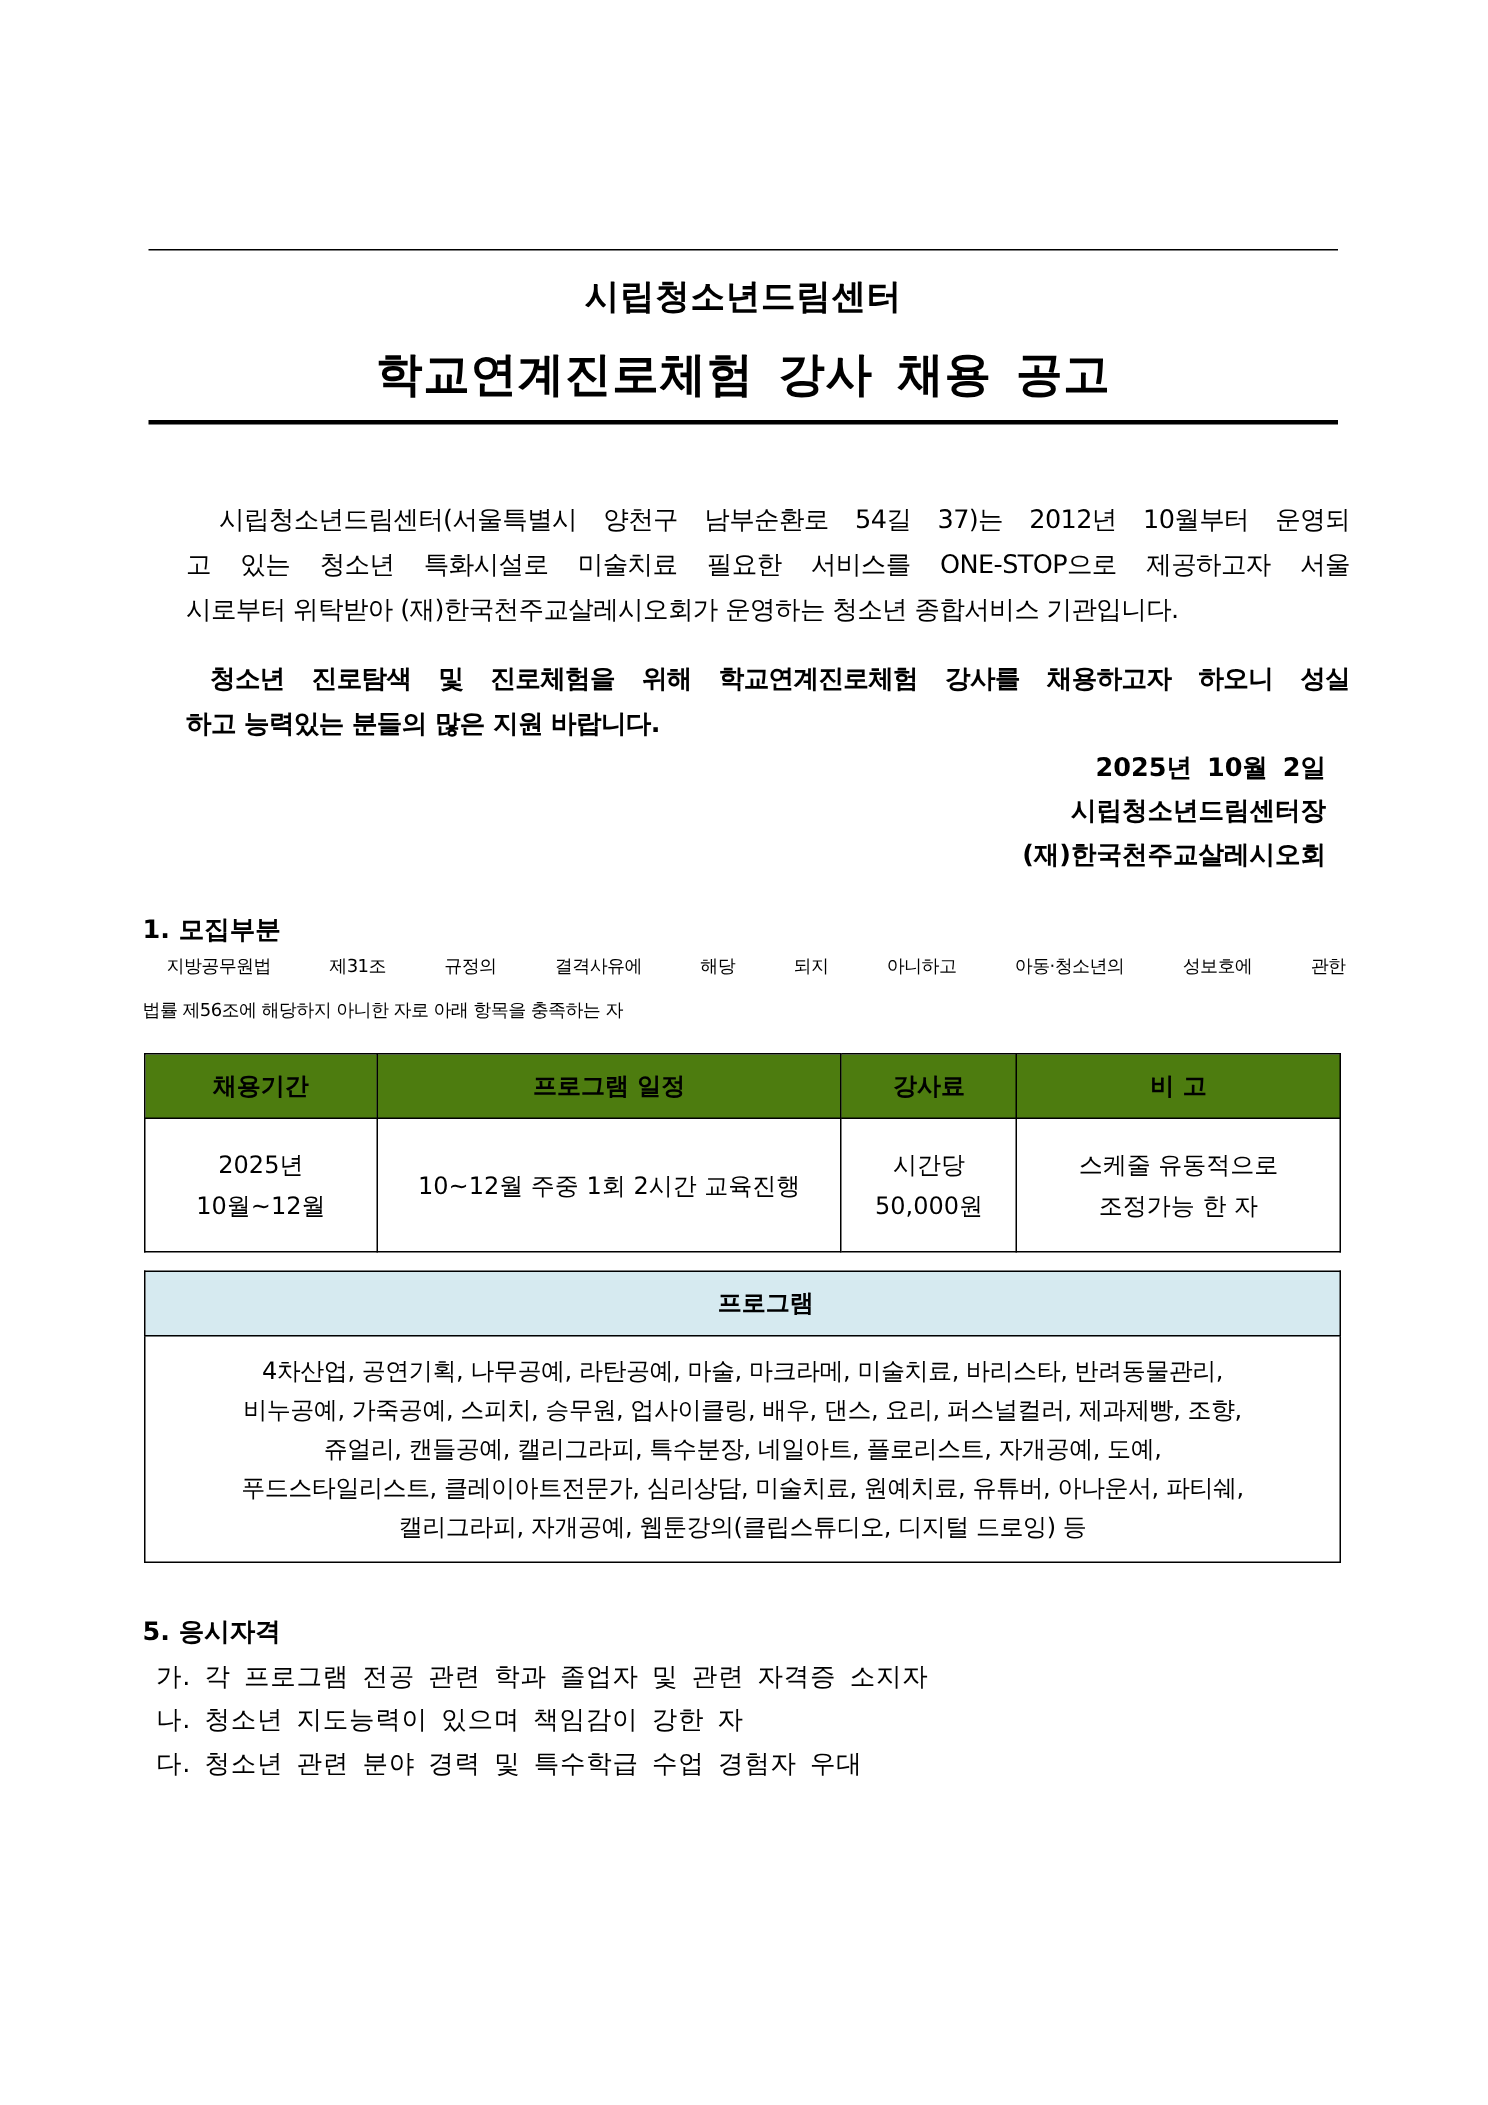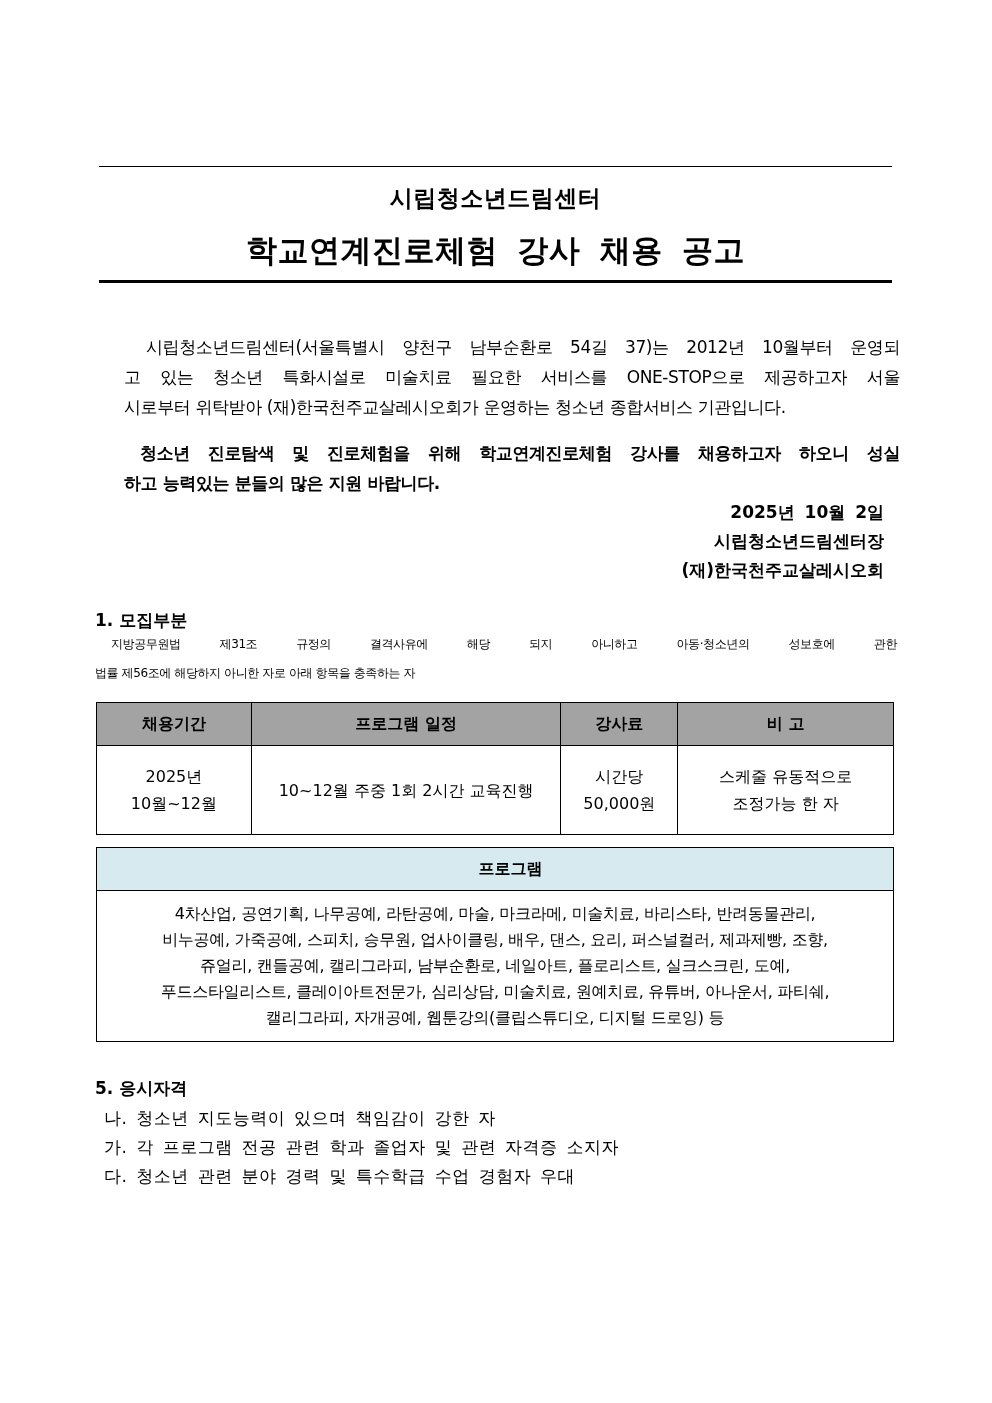--- a/index.html
+++ b/index.html
@@ -8,21 +8,21 @@
       font-family: "DejaVu Sans", "Liberation Sans", sans-serif;
       color: #000;
     }
     .rule-thin { position: absolute; left: 99px; width: 793px; top: 166px; height: 1px; background: #000; }
     .rule-thick { position: absolute; left: 99px; width: 793px; top: 280px; height: 3px; background: #000; }
     .title1, .title2 {
       position: absolute; left: 99px; width: 793px; text-align: center;
       font-weight: bold; letter-spacing: 0.5px;
     }
     .title1 { top: 176px; font-size: 23px; line-height: 44px; }
-    .title2 { top: 228px; font-size: 31px; line-height: 44px; word-spacing: 8px; }
+    .title2 { top: 228px; font-size: 31px; line-height: 44px; word-spacing: 8px; font-family: Liberation Serif, serif; }
 
     .para {
       position: absolute; left: 124px; width: 776px;
       font-size: 17px; line-height: 30px; text-align: justify;
       text-align-last: left; letter-spacing: -0.4px;
     }
     .p1 { top: 332px; }
     .p2 { top: 438px; font-weight: bold; }
     .p1 .indent, .p2 .indent { display: inline-block; width: 22px; }
     .p1 .line, .p2 .line { display: block; white-space: nowrap; }
@@ -51,21 +51,21 @@
     .sec1-body .indent { display: inline-block; width: 16px; }
 
     table.info {
       position: absolute; left: 96px; top: 702px; width: 798px;
       border-collapse: collapse; font-size: 16px;
     }
     table.info th, table.info td {
       border: 1px solid #000; text-align: center; vertical-align: middle;
     }
     table.info th {
-      background: #a3a3a3; height: 40px; font-weight: bold; font-size: 16px;
+      background: #4d7c0f; height: 40px; font-weight: bold; font-size: 16px;
     }
     table.info td { height: 86px; line-height: 27px; }
 
     table.prog {
       position: absolute; left: 96px; top: 847px; width: 798px;
       border-collapse: collapse; font-size: 16px;
     }
     table.prog th, table.prog td { border: 1px solid #000; text-align: center; }
     table.prog th { background: #d6eaf0; height: 40px; font-weight: bold; padding-left: 32px; }
     table.prog td { height: 150px; line-height: 26px; padding: 0 10px; letter-spacing: -0.3px; }
@@ -144,26 +144,26 @@
   <thead>
     <tr>
       <th>프로그램</th>
     </tr>
   </thead>
   <tbody>
     <tr>
       <td>
         <span class="pline">4차산업, 공연기획, 나무공예, 라탄공예, 마술, 마크라메, 미술치료, 바리스타, 반려동물관리,</span>
         <span class="pline">비누공예, 가죽공예, 스피치, 승무원, 업사이클링, 배우, 댄스, 요리, 퍼스널컬러, 제과제빵, 조향,</span>
-        <span class="pline">쥬얼리, 캔들공예, 캘리그라피, 남부순환로, 네일아트, 플로리스트, 실크스크린, 도예,</span>
+        <span class="pline">쥬얼리, 캔들공예, 캘리그라피, 특수분장, 네일아트, 플로리스트, 자개공예, 도예,</span>
         <span class="pline">푸드스타일리스트, 클레이아트전문가, 심리상담, 미술치료, 원예치료, 유튜버, 아나운서, 파티쉐,</span>
         <span class="pline">캘리그라피, 자개공예, 웹툰강의(클립스튜디오, 디지털 드로잉) 등</span>
       </td>
     </tr>
   </tbody>
 </table>
 
 <div class="sec-title sec2">5. 응시자격</div>
 <div class="quals">
+  <span class="q">가. 각 프로그램 전공 관련 학과 졸업자 및 관련 자격증 소지자</span>
   <span class="q">나. 청소년 지도능력이 있으며 책임감이 강한 자</span>
-  <span class="q">가. 각 프로그램 전공 관련 학과 졸업자 및 관련 자격증 소지자</span>
   <span class="q">다. 청소년 관련 분야 경력 및 특수학급 수업 경험자 우대</span>
 </div>
 
 </body></html>

